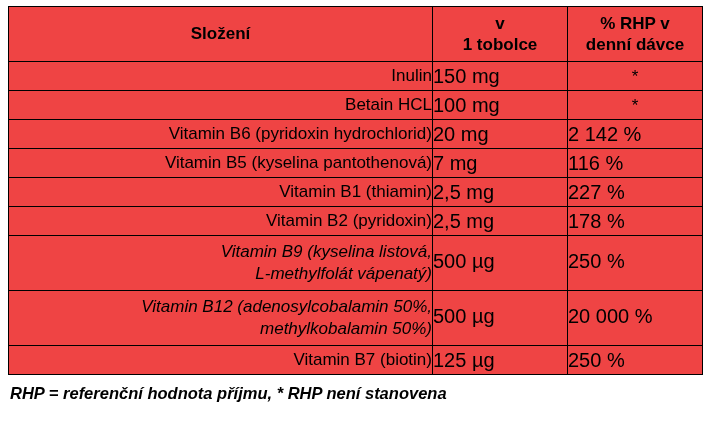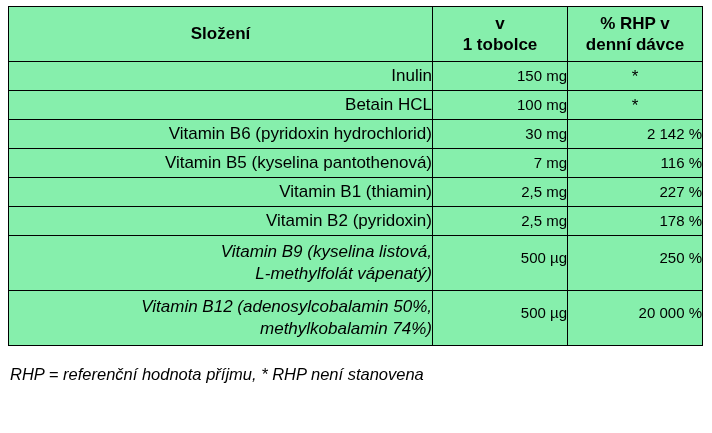--- a/index.html
+++ b/index.html
@@ -18,21 +18,21 @@
     position: relative;
     width: 712px;
     height: 433px;
     box-sizing: border-box;
     padding: 6px 8px 0 8px;
   }
   table.nutrition {
     border-collapse: collapse;
     width: 694px;
     table-layout: fixed;
-    background: #86efac;
+    background: #ef4444;
   }
   table.nutrition td, table.nutrition th {
     border: 1px solid #000000;
     padding: 0;
     vertical-align: middle;
   }
   col.c-name  { width: 424px; }
   col.c-dose  { width: 135px; }
   col.c-rhp   { width: 135px; }
 
@@ -49,40 +49,41 @@
 
   td.name {
     font-size: 17px;
     text-align: right;
     padding: 2px 4px 2px 6px;
     line-height: 1.3;
     height: 28px;
   }
   td.name .l2 { display: block; }
   td.val {
-    font-size: 15px;
-    text-align: right;
+    font-size: 20px;
+    text-align: left;
     padding: 2px 4px;
     line-height: 1.3;
   }
   td.val.top { vertical-align: top; padding-top: 12px; }
   td.star {
     font-size: 17px;
     text-align: center;
     padding-top: 6px;
     line-height: 1;
   }
   tr.tall td.name { height: 54px; font-style: italic; }
 
   .footnote {
-    margin-top: 19px;
+    margin-top: 9px;
     font-size: 16.5px;
     font-style: italic;
     padding-left: 2px;
     line-height: 1.2;
+    font-weight: bold;
   }
 </style>
 </head>
 <body>
 
 <div class="page">
 
   <table class="nutrition">
     <colgroup>
       <col class="c-name">
@@ -108,21 +109,21 @@
         <td class="val">150 mg</td>
         <td class="star">*</td>
       </tr>
       <tr>
         <td class="name">Betain HCL</td>
         <td class="val">100 mg</td>
         <td class="star">*</td>
       </tr>
       <tr>
         <td class="name">Vitamin B6 (pyridoxin hydrochlorid)</td>
-        <td class="val">30 mg</td>
+        <td class="val">20 mg</td>
         <td class="val">2 142 %</td>
       </tr>
       <tr>
         <td class="name">Vitamin B5 (kyselina pantothenová)</td>
         <td class="val">7 mg</td>
         <td class="val">116 %</td>
       </tr>
       <tr>
         <td class="name">Vitamin B1 (thiamin)</td>
         <td class="val">2,5 mg</td>
@@ -137,23 +138,28 @@
         <td class="name">
           <span>Vitamin B9 (kyselina listová,</span>
           <span class="l2">L-methylfolát vápenatý)</span>
         </td>
         <td class="val top">500 µg</td>
         <td class="val top">250 %</td>
       </tr>
       <tr class="tall">
         <td class="name">
           <span>Vitamin B12 (adenosylcobalamin 50%,</span>
-          <span class="l2">methylkobalamin 74%)</span>
+          <span class="l2">methylkobalamin 50%)</span>
         </td>
         <td class="val top">500 µg</td>
         <td class="val top">20 000 %</td>
+      </tr>
+      <tr>
+        <td class="name">Vitamin B7 (biotin)</td>
+        <td class="val">125 µg</td>
+        <td class="val">250 %</td>
       </tr>
     </tbody>
   </table>
 
   <div class="footnote">RHP = referenční hodnota příjmu, * RHP není stanovena</div>
 
 </div>
 
 </body></html>

